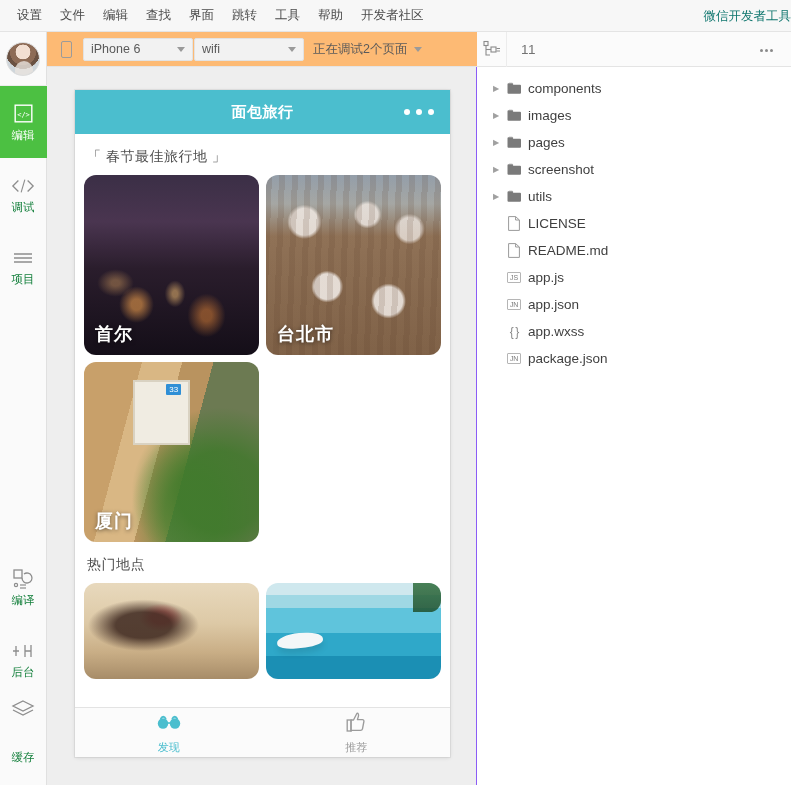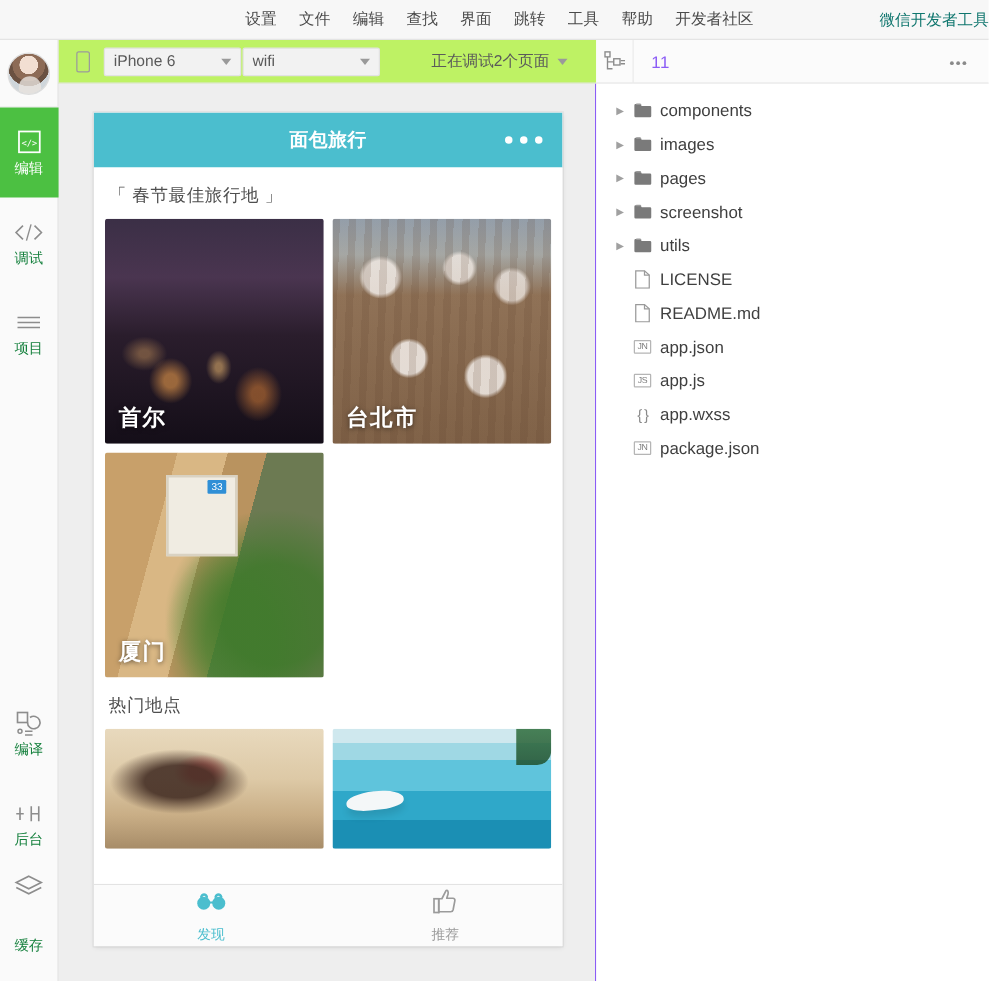--- a/index.html
+++ b/index.html
@@ -9,21 +9,21 @@
     background: #ffffff;
     overflow: hidden;
   }
   body { position: relative; }
 
   
   .menubar {
     position: absolute; top: 0; left: 0; width: 791px; height: 32px;
     background: #f7f7f7;
     border-bottom: 1px solid #e4e4e4;
-    display: flex; align-items: center; justify-content: center;
+    display: flex; align-items: center;
   }
   .menu-items { display: flex; align-items: center; padding-left: 8px; }
   .menu-item {
     font-size: 12.5px; color: #4a4a4a; padding: 4px 9px;
     cursor: default; white-space: nowrap;
   }
   .app-title {
     position: absolute; right: 0px; top: 0; height: 32px;
     display: flex; align-items: center;
     font-size: 12.5px; color: #0f766e; white-space: nowrap;
@@ -58,21 +58,21 @@
   }
   .ab-item.active { background: #4CC042; color: #ffffff; }
   .ab-label { font-size: 11.5px; line-height: 1; }
   .ab-icon { height: 22px; display: flex; align-items: center; justify-content: center; }
   .ab-icon svg { display: block; }
   .ab-spacer { flex: 1; }
 
   
   .sim-toolbar {
     position: absolute; top: 32px; left: 47px; width: 430px; height: 35px;
-    background: #bef264; border-bottom: 1px solid #e4e4e4;
+    background: #fdba74; border-bottom: 1px solid #e4e4e4;
     display: flex; align-items: center; padding-left: 6px;
   }
   .tb-icon-btn {
     width: 26px; height: 24px; display: flex; align-items: center; justify-content: center;
     margin-right: 4px;
   }
   .phone-glyph { width: 11px; height: 17px; border: 1.4px solid #9b9b9b; border-radius: 2px; }
   .tb-select {
     height: 23px; display: flex; align-items: center; justify-content: space-between;
     font-size: 12.5px; color: #5a5a5a; background: #f2f2f2;
@@ -80,35 +80,35 @@
     padding: 0 7px; margin-right: 1px; cursor: default;
   }
   .tb-select .cap { white-space: nowrap; overflow: hidden; }
   .caret {
     width: 0; height: 0; margin-left: 10px;
     border-left: 4px solid transparent; border-right: 4px solid transparent;
     border-top: 5px solid #9a9a9a;
   }
   .sel-device { width: 110px; }
   .sel-network { width: 110px; }
-  .sel-debug { width: 125px; background: transparent; border-color: transparent; margin-left: 32px; }
+  .sel-debug { width: 125px; background: transparent; border-color: transparent; }
   .sel-debug .caret { margin-left: 6px; }
 
   
   .file-toolbar {
     position: absolute; top: 32px; left: 477px; width: 314px; height: 35px;
     background: #fbfbfb; border-bottom: 1px solid #e4e4e4;
     display: flex; align-items: center;
   }
   .tree-icon-btn {
     width: 30px; height: 35px; display: flex; align-items: center; justify-content: center;
     border-right: 1px solid #ececec;
   }
   .tab-label {
-    font-size: 13.5px; color: #8b5cf6; padding: 0 14px; letter-spacing: .5px;
+    font-size: 13.5px; color: #737373; padding: 0 14px; letter-spacing: .5px;
   }
   .more-btn {
     position: absolute; right: 16px; top: 9px;
     width: 18px; height: 18px; border-radius: 50%;
     display: flex; align-items: center; justify-content: center; gap: 2px;
   }
   .more-btn span { width: 3px; height: 3px; border-radius: 50%; background: #8a8a8a; display: block; }
 
   
   .sim-panel {
@@ -135,21 +135,21 @@
   .nav-dots i { width: 6px; height: 6px; border-radius: 50%; background: #fff; display: block; }
 
   .page-body { flex: 1; overflow: hidden; background: #fff; position: relative; }
   .section-title {
     font-size: 14px; color: #4f4f4f; padding: 14px 20px 9px 12px; letter-spacing: .5px;
   }
   .card-grid {
     display: grid; grid-template-columns: 1fr 1fr; gap: 7px; padding: 0 9px;
   }
   .card {
-    position: relative; height: 180px; border-radius: 2px; overflow: hidden;
+    position: relative; height: 180px; border-radius: 12px; overflow: hidden;
     background: #888;
   }
   .card-label {
     position: absolute; left: 11px; bottom: 9px;
     color: #ffffff; font-size: 18px; font-weight: bold;
     text-shadow: 0 1px 4px rgba(0,0,0,.55); letter-spacing: 1px;
   }
   .card-wide { height: 96px; }
 
   
@@ -521,38 +521,38 @@
         <svg width="12" height="15" viewBox="0 0 12 15">
           <path d="M0.6 0.6h7L11.4 4v10.4H0.6z" fill="#fff" stroke="#9a9a9a" stroke-width="1"></path>
           <path d="M7.6 0.6V4h3.8" fill="none" stroke="#9a9a9a" stroke-width="1"></path>
         </svg>
       </span>
       <span class="tree-name">README.md</span>
     </div>
     <div class="tree-row">
       <span class="twisty hidden">▶</span>
       <span class="ico">
+        <span class="badge">JS</span>
+      </span>
+      <span class="tree-name">app.js</span>
+    </div>
+    <div class="tree-row">
+      <span class="twisty hidden">▶</span>
+      <span class="ico">
         <span class="badge">JN</span>
       </span>
       <span class="tree-name">app.json</span>
     </div>
     <div class="tree-row">
       <span class="twisty hidden">▶</span>
       <span class="ico">
-        <span class="badge">JS</span>
-      </span>
-      <span class="tree-name">app.js</span>
+        <span class="brace">{ }</span>
+      </span>
+      <span class="tree-name">app.wxss</span>
     </div>
     <div class="tree-row">
       <span class="twisty hidden">▶</span>
       <span class="ico">
-        <span class="brace">{ }</span>
-      </span>
-      <span class="tree-name">app.wxss</span>
-    </div>
-    <div class="tree-row">
-      <span class="twisty hidden">▶</span>
-      <span class="ico">
         <span class="badge">JN</span>
       </span>
       <span class="tree-name">package.json</span>
     </div>
   </div>
 
 </body></html>

